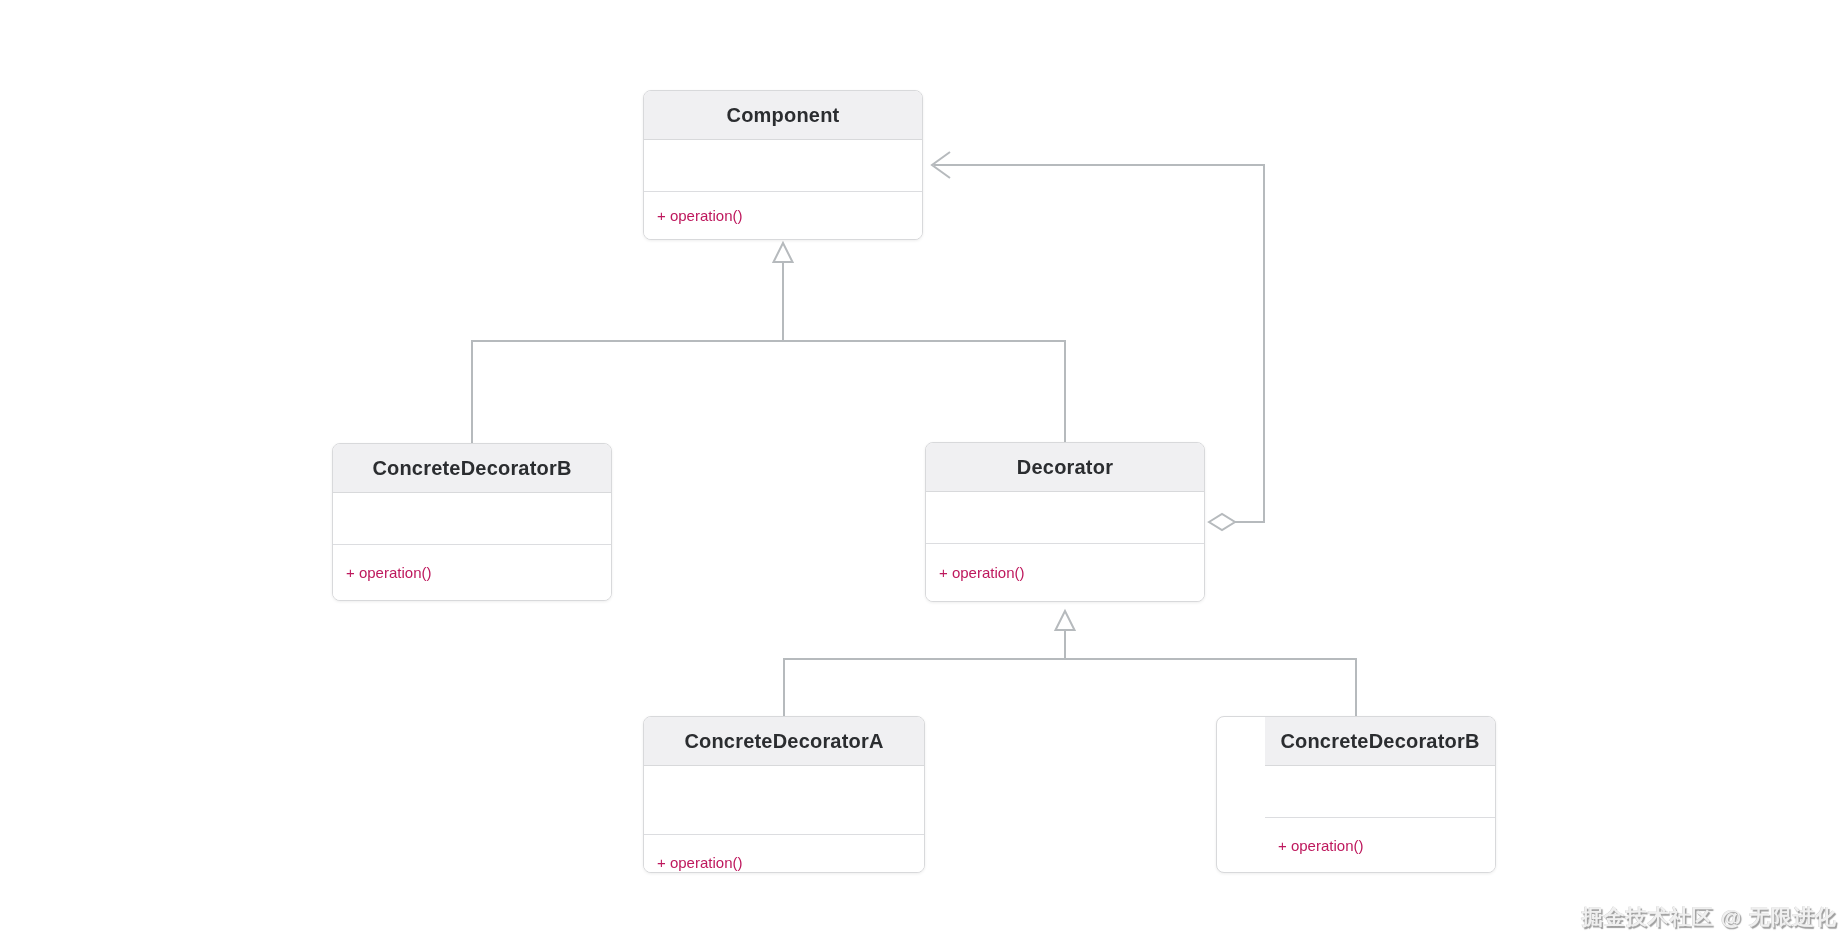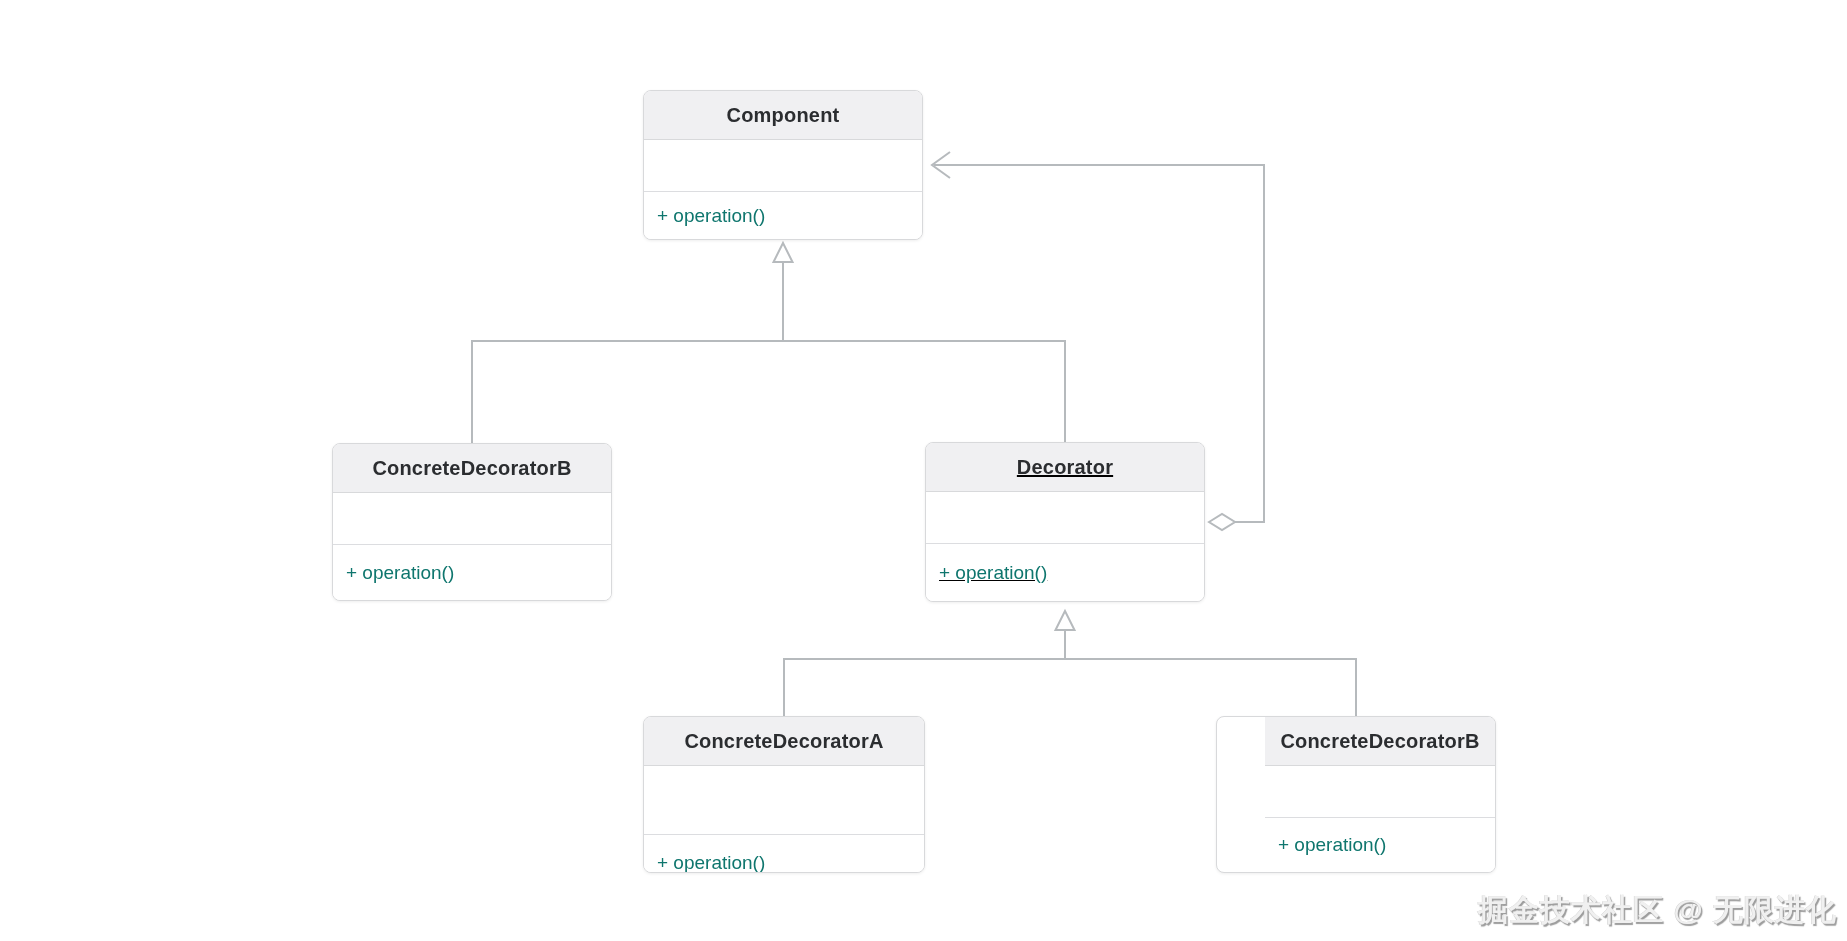--- a/index.html
+++ b/index.html
@@ -54,34 +54,34 @@
     letter-spacing: 0.2px;
   }
   .uml-attrs {
     border-bottom: 1px solid #dcdde0;
     background: #ffffff;
   }
   .uml-methods {
     display: flex;
     align-items: center;
     padding-left: 13px;
-    font-size: 19px;
-    color: #0f766e;
+    font-size: 15px;
+    color: #be185d;
     background: #ffffff;
   }
   .box-component           { left: 643px;  top: 90px;  width: 280px; height: 150px; }
   .box-concrete-component  { left: 332px;  top: 443px; width: 280px; height: 158px; }
-  .box-decorator           { left: 925px;  top: 442px; width: 280px; height: 160px; text-decoration: underline; }
+  .box-decorator           { left: 925px;  top: 442px; width: 280px; height: 160px; }
   .box-concrete-decorator-a{ left: 643px;  top: 716px; width: 282px; height: 157px; gap: 17px; }
   .box-concrete-decorator-b{ left: 1216px; top: 716px; width: 280px; height: 157px; padding-left: 48px; }
   .watermark {
     position: absolute;
     right: 10px;
     bottom: 10px;
-    font-size: 30px;
+    font-size: 21px;
     font-weight: 600;
     color: #f0f0f0;
     text-shadow: 1.5px 1.5px 1px #9d9d9d, -0.5px -0.5px 0 #cfcfcf;
     letter-spacing: 1px;
     white-space: nowrap;
   }
 </style>
 </head>
 <body>
 

